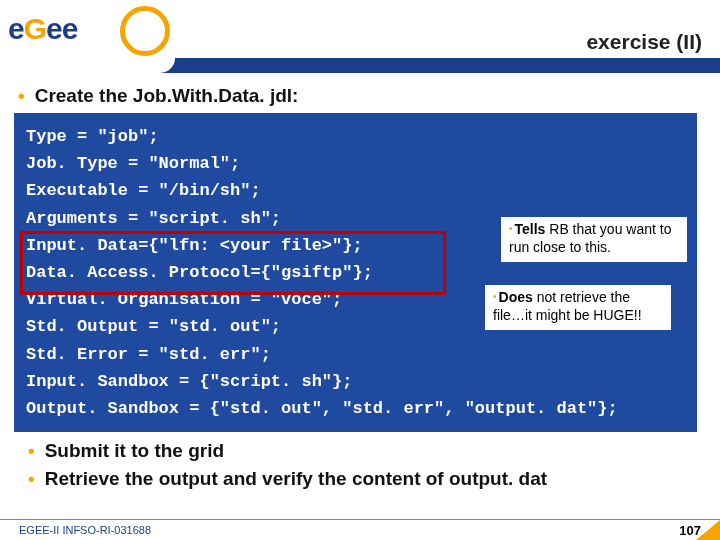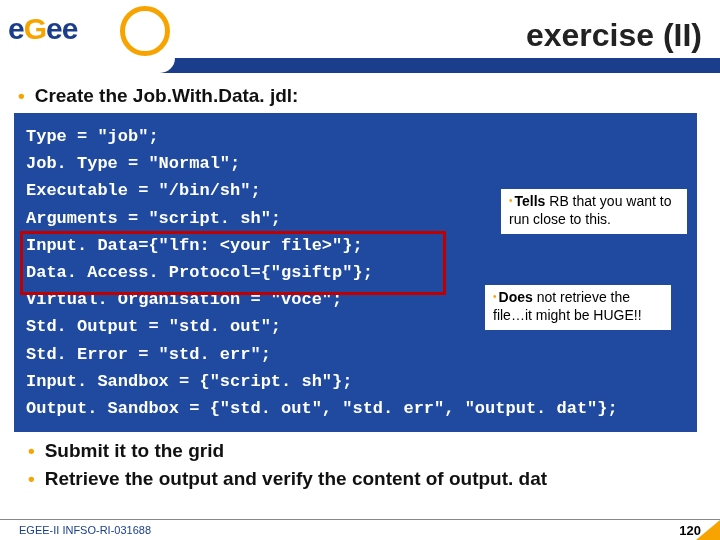--- a/index.html
+++ b/index.html
@@ -51,21 +51,21 @@
   .title-bar {
     flex: 1;
     height: 58px;
     position: relative;
     display: flex;
     flex-direction: column;
     justify-content: flex-end;
   }
   .title {
     text-align: right;
-    font-size: 32px;
+    font-size: 21px;
     font-weight: bold;
     color: #222;
     padding-right: 18px;
     padding-bottom: 4px;
   }
   .tagline {
     position: absolute;
     left: 182px;
     top: 45px;
     color: #fff;
@@ -132,21 +132,21 @@
     width: 170px;
     line-height: 1.25;
   }
   .annot .abul {
     color: #f7a400;
     font-size: 10px;
     vertical-align: 2px;
     margin-right: 2px;
   }
   .annot b { font-weight: bold; }
-  .annot1 { right: 10px; top: 76px; }
+  .annot1 { right: 10px; top: 104px; }
   .annot2 { right: 26px; top: 172px; }
   .bottom-bullets {
     margin: 6px 0 0 10px;
   }
   .footer {
     position: absolute;
     bottom: 0;
     left: 0;
     right: 0;
     height: 20px;
@@ -228,15 +228,15 @@
       <span class="dot">•</span><span>Submit it to the grid</span>
     </div>
     <div class="bullet-line">
       <span class="dot">•</span><span>Retrieve the output and verify the content of output. dat</span>
     </div>
   </div>
 </div>
 
 <div class="footer">
   <span class="footer-left">EGEE-II INFSO-RI-031688</span>
-  <span class="footer-right">120</span>
+  <span class="footer-right">107</span>
   <div class="orange-corner"></div>
 </div>
 
 </body></html>

